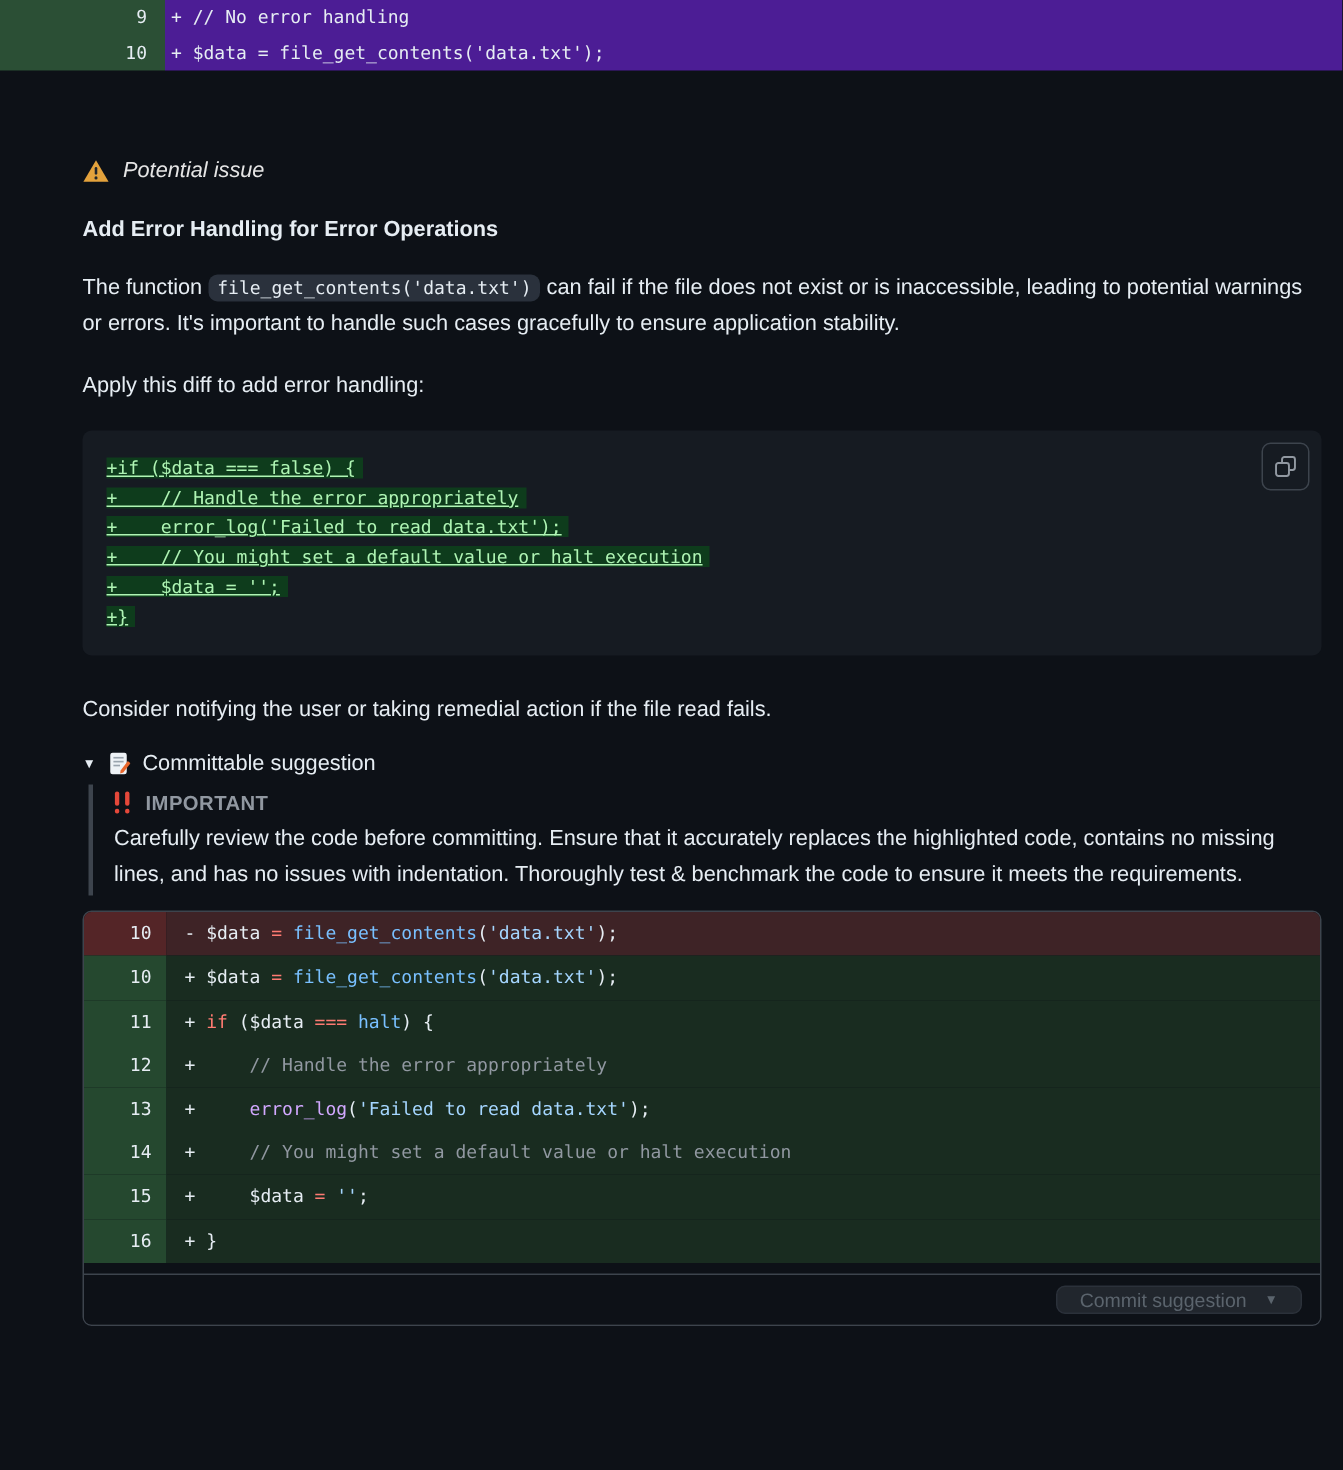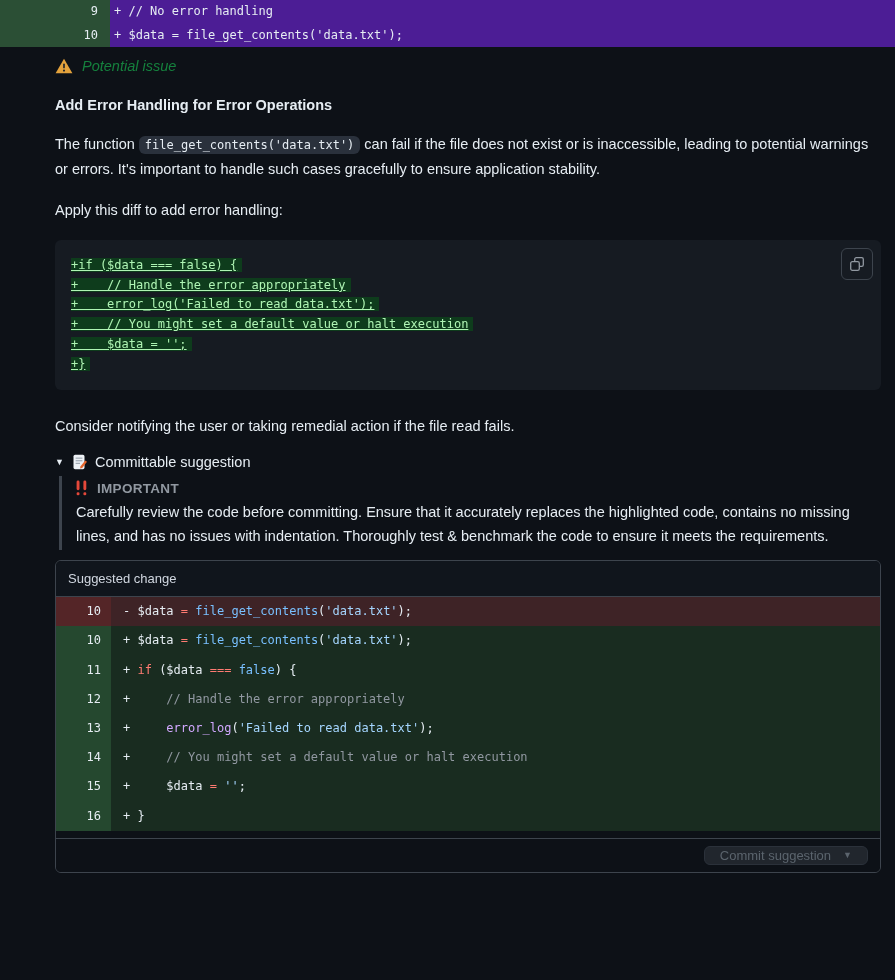--- a/index.html
+++ b/index.html
@@ -26,21 +26,21 @@
   
   .comment-header { display:flex; align-items:center; gap:9px; padding:17px 16px 0 14px; }
   .avatar { width:30px; height:30px; border-radius:6px; background:#20252c; flex:0 0 30px; display:flex; align-items:center; justify-content:center; cursor:pointer; }
   .author { font-size:13.5px; font-weight:700; color:#e6edf3; cursor:pointer; }
   .bot-badge { border:1px solid #3d444d; border-radius:999px; padding:0 7px; font-size:12px; line-height:17px; color:#9198a1; }
   .timestamp { font-size:13.5px; color:#9198a1; }
   .kebab { margin-left:auto; padding:4px 6px; cursor:pointer; border-radius:4px; }
 
   
   .comment-body { padding:11px 14px 0 55px; }
-  .issue-label { display:flex; gap:9px; font-size:14.5px; font-style:italic; color:#15803d; }
+  .issue-label { display:flex; gap:9px; font-size:14.5px; font-style:italic; color:#e5e5e5;margin-top:48px; }
   h3.cmt-heading { font-size:14.5px; font-weight:700; margin:23px 0 0; }
   .comment-body p { font-size:14.5px; line-height:24px; color:#e6edf3; }
   .p1 { margin-top:19px; }
   .p2 { margin-top:17px; }
   .p3 { margin-top:24px; }
   .inline-code {
     font-family:"DejaVu Sans Mono","Liberation Mono",monospace;
     font-size:12px; background:#2a313c; border-radius:6px; padding:2px 6px; color:#e6edf3;
     white-space:nowrap;
   }
@@ -176,33 +176,32 @@
             <rect x="0.6" y="12.2" width="2.9" height="3.1" rx="1.3" fill="#e5483a"></rect>
             <rect x="7.4" y="12.2" width="2.9" height="3.1" rx="1.3" fill="#e5483a"></rect>
           </svg>
           <span class="important-label">IMPORTANT</span>
         </div>
         <p>Carefully review the code before committing. Ensure that it accurately replaces the highlighted code, contains no missing lines, and has no issues with indentation. Thoroughly test &amp; benchmark the code to ensure it meets the requirements.</p>
       </blockquote>
     </details>
 
     <div class="suggestion">
-      <div class="sg-header">Suggested change</div>
       <div>
           <div class="sg-row del">
             <span class="sg-num">10</span>
             <span class="sg-code">- <span class="tk-v">$data </span><span class="tk-k">=</span><span> </span><span class="tk-fn">file_get_contents</span><span>(</span><span class="tk-s">'data.txt'</span><span>);</span></span>
           </div>
           <div class="sg-row add">
             <span class="sg-num">10</span>
             <span class="sg-code">+ <span class="tk-v">$data </span><span class="tk-k">=</span><span> </span><span class="tk-fn">file_get_contents</span><span>(</span><span class="tk-s">'data.txt'</span><span>);</span></span>
           </div>
           <div class="sg-row add">
             <span class="sg-num">11</span>
-            <span class="sg-code">+ <span class="tk-k">if</span><span> (</span><span class="tk-v">$data </span><span class="tk-k">===</span><span> </span><span class="tk-fn">false</span><span>) {</span></span>
+            <span class="sg-code">+ <span class="tk-k">if</span><span> (</span><span class="tk-v">$data </span><span class="tk-k">===</span><span> </span><span class="tk-fn">halt</span><span>) {</span></span>
           </div>
           <div class="sg-row add">
             <span class="sg-num">12</span>
             <span class="sg-code">+ <span class="tk-cm">    // Handle the error appropriately</span></span>
           </div>
           <div class="sg-row add">
             <span class="sg-num">13</span>
             <span class="sg-code">+ <span>    </span><span class="tk-fnp">error_log</span><span>(</span><span class="tk-s">'Failed to read data.txt'</span><span>);</span></span>
           </div>
           <div class="sg-row add">

